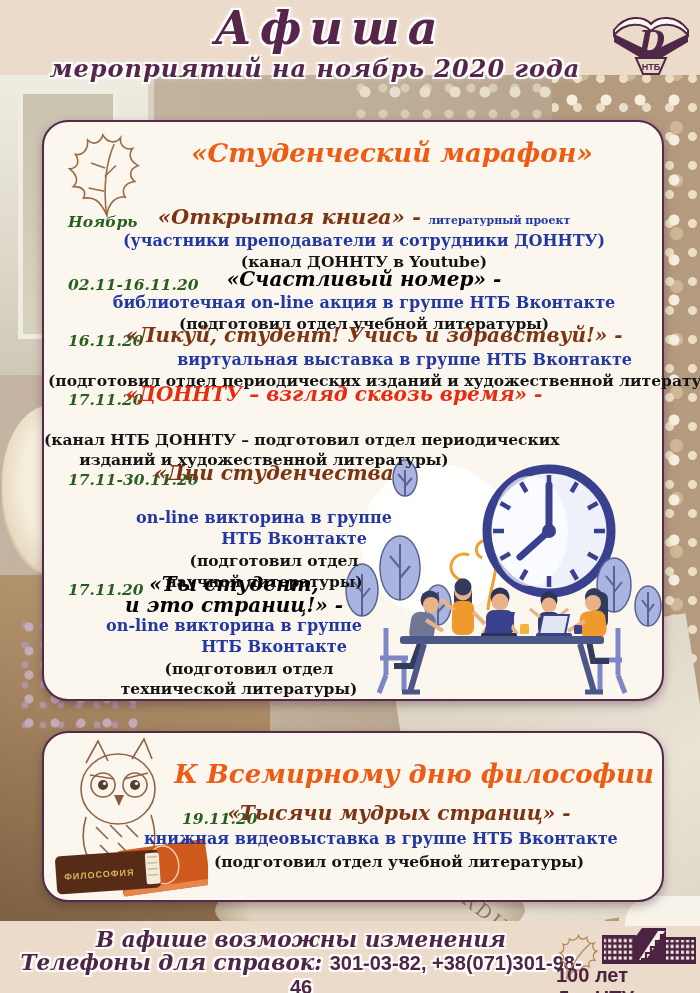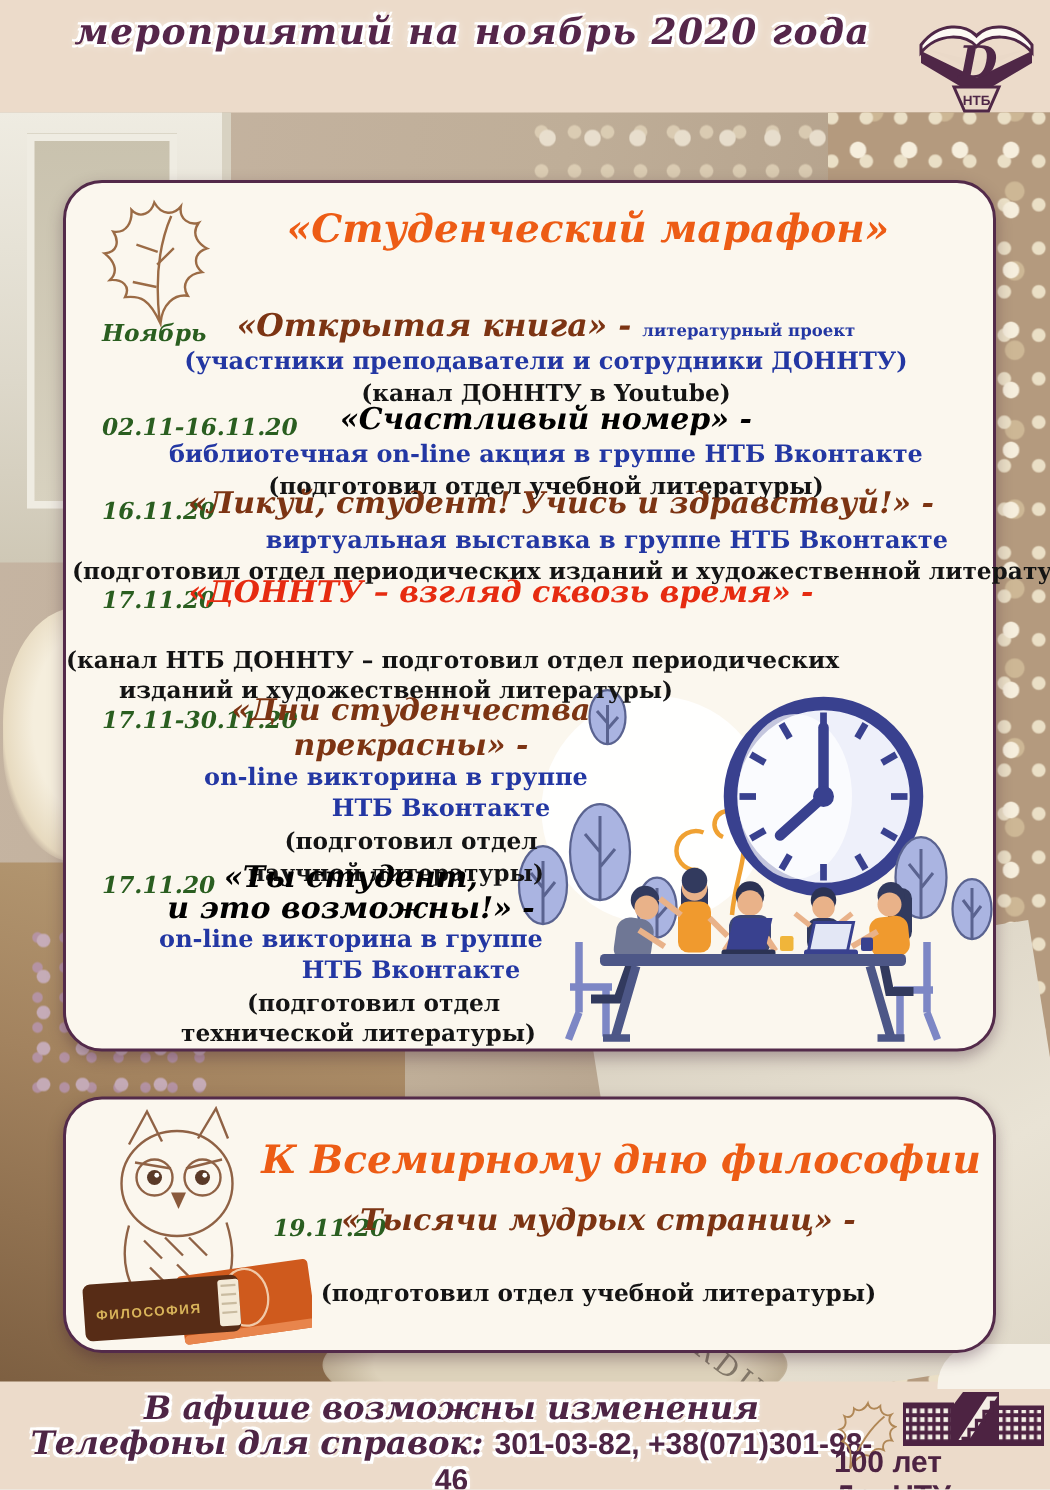--- a/index.html
+++ b/index.html
@@ -90,20 +90,21 @@
     <div class="lavender"></div>
     <div class="paper"></div>
     <div class="jar"></div>
     <div class="paper-word pw2">ADO</div>
     <div class="paper-word pw1">RDUGO</div>
   </div>
   <div class="band-bottom"></div>
   <div class="logo-notch"></div>
 
   <div class="title-wrap">
+    <div class="title1">Афиша</div>
     <div class="title2">мероприятий на ноябрь 2020 года</div>
   </div>
 
   <svg style="position:absolute;left:606px;top:8px;" width="90" height="70" viewBox="0 0 90 70">
     <path d="M8,22 C20,6 38,8 45,16 C52,8 70,6 82,22 L82,27 C70,13 52,15 45,23 C38,15 20,13 8,27 Z" fill="#fdfaf4" stroke="#4f2747" stroke-width="2"></path>
     <path d="M8,26 L45,44 L82,26 L82,34 L45,56 L8,34 Z" fill="#4f2747"></path>
     <polygon points="13,25 45,40 77,25 45,33" fill="#ead9c8"></polygon>
     <text x="46" y="44" font-family="DejaVu Serif,serif" font-size="30" font-style="italic" font-weight="bold" text-anchor="middle" fill="#4f2747">D</text>
     <polygon points="30,50 60,50 53,66 37,66" fill="#ead9c8" stroke="#4f2747" stroke-width="2"></polygon>
     <text x="45" y="62" font-family="Liberation Sans,sans-serif" font-size="9" font-weight="bold" text-anchor="middle" fill="#4f2747">НТБ</text>
@@ -254,29 +255,28 @@
     <div class="line blue" style="left:28px;top:229px;width:560px;text-align:right;">виртуальная выставка в группе НТБ Вконтакте</div>
     <div class="line blk" style="left:4px;top:250px;width:610px;">(подготовил отдел периодических изданий и художественной  литературы)</div>
 
     <div class="ev-date" style="top:268px;">17.11.20</div>
     <div class="line t tred" style="left:30px;top:261px;width:520px;">«ДОННТУ – взгляд сквозь время» -</div>
     <div class="line blk" style="left:0px;top:309px;width:500px;">(канал НТБ ДОННТУ –  подготовил отдел периодических</div>
     <div class="line blk" style="left:0px;top:329px;width:440px;">изданий и художественной литературы)</div>
 
     <div class="ev-date" style="top:348px;">17.11-30.11.20</div>
     <div class="line t" style="left:60px;top:340px;width:340px;">«Дни студенчества</div>
-    <div class="line t" style="left:60px;top:363px;width:340px;">прекрасны» -</div>
     <div class="line blue" style="left:50px;top:387px;width:340px;">on-line викторина в группе</div>
     <div class="line blue" style="left:80px;top:408px;width:340px;">НТБ Вконтакте</div>
     <div class="line blk" style="left:60px;top:430px;width:340px;">(подготовил отдел</div>
     <div class="line blk" style="left:50px;top:451px;width:340px;">научной литературы)</div>
 
     <div class="ev-date" style="top:458px;">17.11.20</div>
     <div class="line t tgreen" style="left:20px;top:451px;width:340px;">«Ты студент,</div>
-    <div class="line t tgreen" style="left:20px;top:472px;width:340px;">и это возможны!» -</div>
+    <div class="line t tgreen" style="left:20px;top:472px;width:340px;">и это страниц!» -</div>
     <div class="line blue" style="left:20px;top:495px;width:340px;">on-line викторина в группе</div>
     <div class="line blue" style="left:60px;top:516px;width:340px;">НТБ Вконтакте</div>
     <div class="line blk" style="left:35px;top:538px;width:340px;">(подготовил отдел</div>
     <div class="line blk" style="left:25px;top:558px;width:340px;">технической литературы)</div>
   </div>
 
   <div class="card" id="card2">
     <svg class="illu" style="left:4px;top:2px;" width="160" height="164" viewBox="0 0 160 164">
 
       <g stroke="#8a5a3c" fill="none" stroke-width="1.6" opacity=".95">
@@ -305,20 +305,21 @@
         <rect x="98" y="121" width="14" height="31" rx="2" fill="#f3ead8"></rect>
         <path d="M100,125 L110,125 M100,131 L110,131 M100,137 L110,137 M100,143 L110,143" stroke="#c9bba0" stroke-width="1.5"></path>
         <text x="16" y="142" font-family="Liberation Sans,sans-serif" font-size="9" font-weight="bold" fill="#d9b45a" letter-spacing="1">ФИЛОСОФИЯ</text>
       </g>
     </svg>
 
     <div class="card-header" style="left:130px;top:26px;width:480px;padding-left:0;">К  Всемирному дню философии</div>
 
     <div class="ev-date" style="left:138px;top:76px;">19.11.20</div>
     <div class="line t" style="left:120px;top:69px;width:470px;">«Тысячи мудрых страниц» -</div>
+    <div class="line blue" style="left:100px;top:97px;width:470px;">книжная видеовыставка в группе НТБ Вконтакте</div>
     <div class="line blk" style="left:120px;top:120px;width:470px;">(подготовил отдел учебной литературы)</div>
   </div>
 
   <div class="foot-text">
     <div>В афише возможны  изменения</div>
     <div>
       <span>Телефоны для справок: </span><span class="foot-num">301-03-82, +38(071)301-98-46</span>
     </div>
 
   </div>

